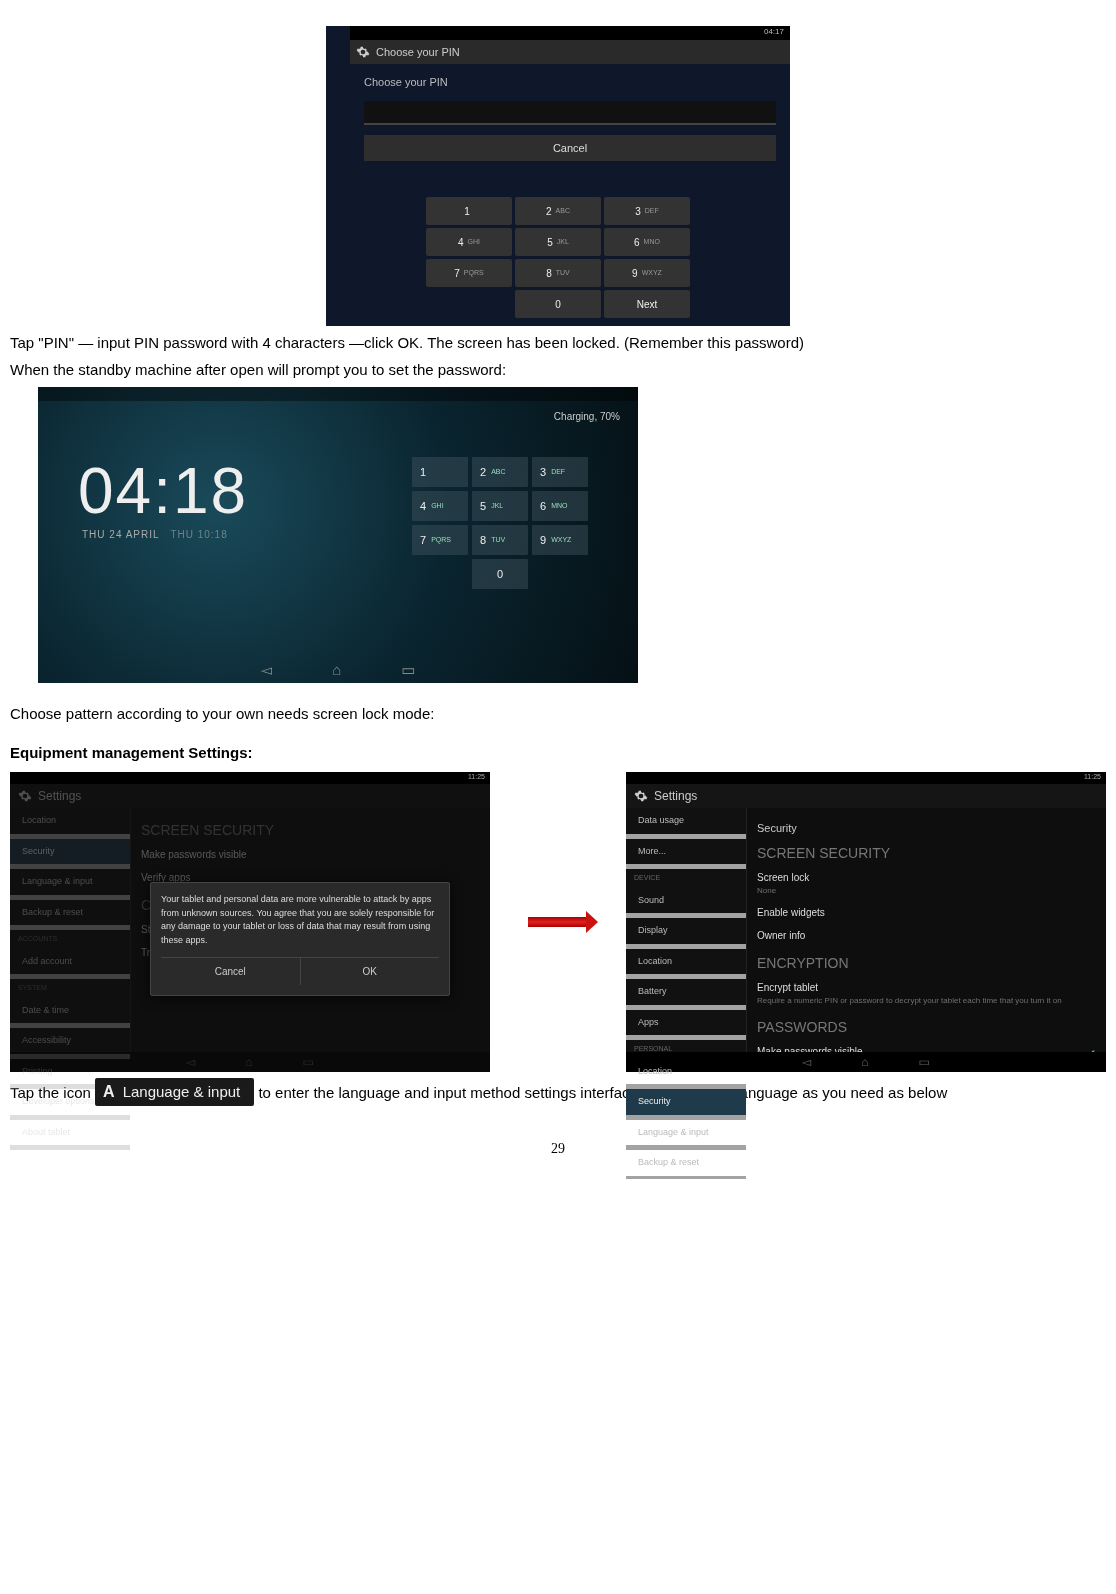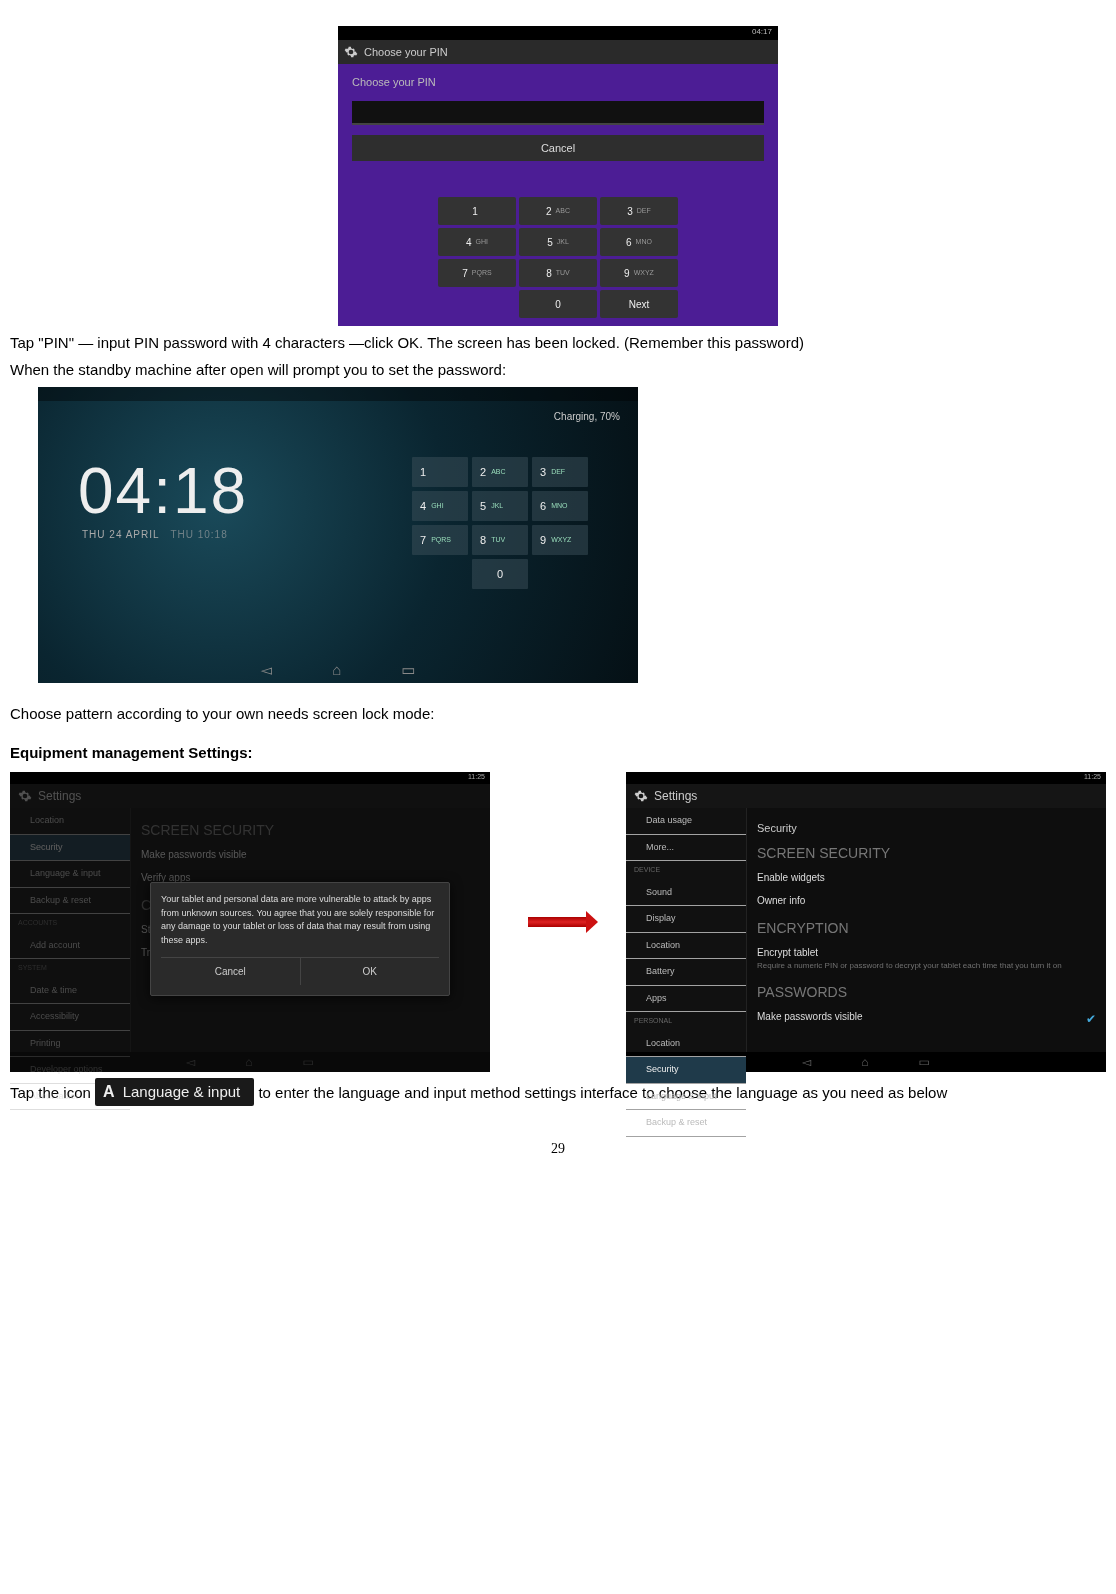--- a/index.html
+++ b/index.html
@@ -16,24 +16,25 @@
     margin: 0 auto;
   }
   p { margin: 4px 0; }
   .justify { text-align: justify; }
   .center-img { display: block; margin: 6px auto; }
   .bold { font-weight: bold; }
 
   
   .ss1 {
     width: 440px; height: 300px;
-    background: #4c1d95;
+    background: #0f172a;
     position: relative;
     color: #ccc;
     font-size: 11px;
+    padding-left: 24px;
   }
   .ss1-status { height: 14px; background: #000; font-size: 8px; text-align: right; padding-right: 6px; color: #bbb; }
   .ss1-titlebar { height: 24px; background: #2a2a2a; display: flex; align-items: center; padding: 0 6px; gap: 6px; font-size: 11px; }
   .gear { width: 14px; height: 14px; }
   .gear svg { width: 100%; height: 100%; fill: #ccc; }
   .ss1-label { padding: 10px 14px; color: #bbb; font-size: 11px; }
   .ss1-field { margin: 0 14px 10px; height: 22px; background: #111; border-bottom: 2px solid #444; }
   .ss1-cancel { margin: 4px 14px 10px; height: 26px; background: #2e2e2e; text-align: center; line-height: 26px; font-size: 11px; color: #ddd; }
   .ss1-keypad { position: absolute; left: 100px; right: 100px; bottom: 8px; display: grid; grid-template-columns: repeat(3,1fr); gap: 3px; }
   .ss1-key { height: 28px; background: #333; border-radius: 2px; color: #eee; font-size: 10px; display: flex; align-items: center; justify-content: center; gap: 4px; }
@@ -60,21 +61,21 @@
     width: 480px; height: 300px;
     background: #0e0e0e; position: relative; color: #ccc; font-size: 9px;
   }
   .arrow-between { width: 60px; height: 24px; display: flex; align-items: center; }
   .arrow-between div { width: 100%; height: 10px; background: linear-gradient(to bottom,#a00,#d22,#a00); position: relative; }
   .arrow-between div::after { content:""; position:absolute; right:-10px; top:-6px; border-left: 12px solid #c11; border-top: 11px solid transparent; border-bottom: 11px solid transparent; }
   .ss-status { height: 12px; background: #000; font-size: 7px; text-align: right; padding-right: 5px; color: #aaa; }
   .ss-title { height: 24px; display: flex; align-items: center; padding: 0 8px; gap: 6px; font-size: 12px; background: #151515; }
   .ss-body { display: flex; height: calc(100% - 56px); }
   .ss-side { width: 120px; background: #111; border-right: 1px solid #222; }
-  .side-item { padding: 6px 20px; font-size: 9px; color: #bbb; display: flex; align-items: center; gap: 5px; border-bottom: 1px solid #a3a3a3; }
+  .side-item { padding: 6px 12px; font-size: 9px; color: #bbb; display: flex; align-items: center; gap: 5px; border-bottom: 5px solid #a3a3a3; }
   .side-item.active { background: #1f3a4a; color: #eee; }
   .side-sect { padding: 4px 8px; font-size: 7px; color: #666; }
   .ss-main { flex: 1; padding: 6px 10px; overflow: hidden; }
   .main-sect { font-size: 14px; color: #777; margin: 6px 0 2px; }
   .main-item { padding: 4px 0; }
   .main-item .t { font-size: 10px; color: #ddd; }
   .main-item .s { font-size: 8px; color: #707070; }
   .checkmark { float: right; color: #4ad; font-size: 12px; margin-top: -14px; }
   .ss-nav { height: 20px; background: #000; display: flex; justify-content: center; gap: 50px; align-items: center; }
   .ss-nav span { color: #666; font-size: 12px; }
@@ -304,20 +305,24 @@
         <div class="side-sect">PERSONAL</div>
         <div class="side-item">Location</div>
         <div class="side-item active">Security</div>
         <div class="side-item">Language &amp; input</div>
         <div class="side-item">Backup &amp; reset</div>
       </div>
       <div class="ss-main">
         <div class="main-sect" style="font-size:11px;color:#ccc">Security</div>
         <div class="main-sect">SCREEN SECURITY</div>
         <div class="main-item">
+              <div class="t">Screen lock</div>
+              <div class="s">None</div>
+            </div>
+        <div class="main-item">
               <div class="t">Enable widgets</div>
             </div>
         <div class="main-item">
               <div class="t">Owner info</div>
             </div>
         <div class="main-sect">ENCRYPTION</div>
         <div class="main-item">
               <div class="t">Encrypt tablet</div>
               <div class="s">Require a numeric PIN or password to decrypt your tablet each time that you turn it on</div>
             </div>

